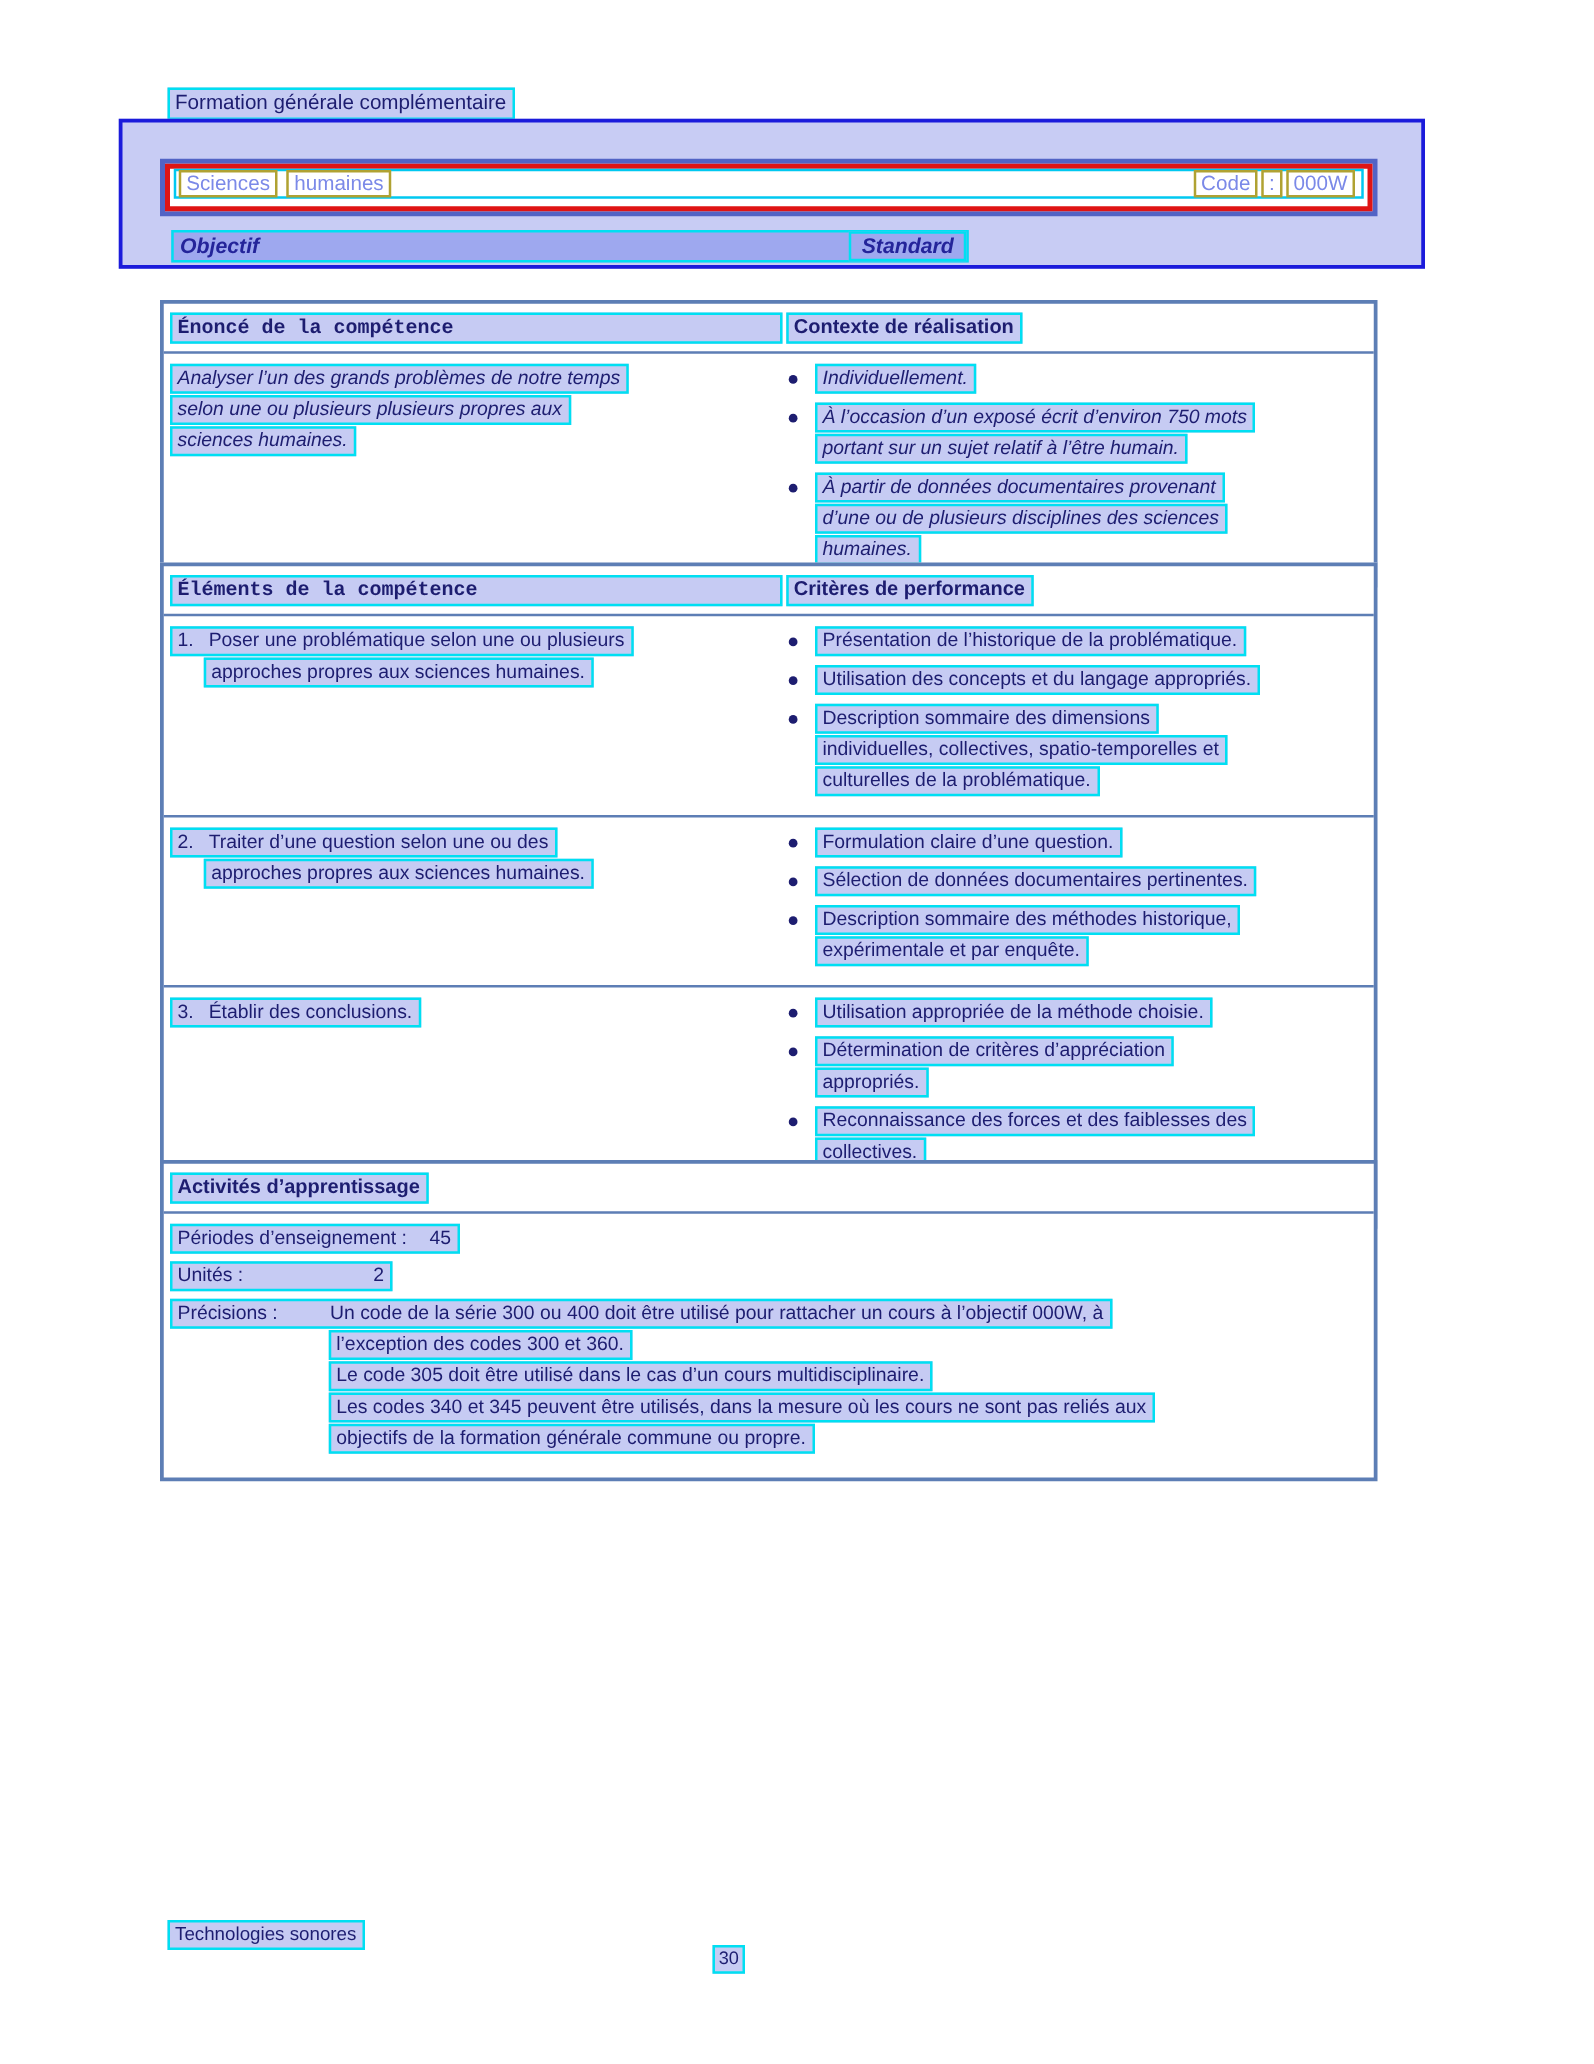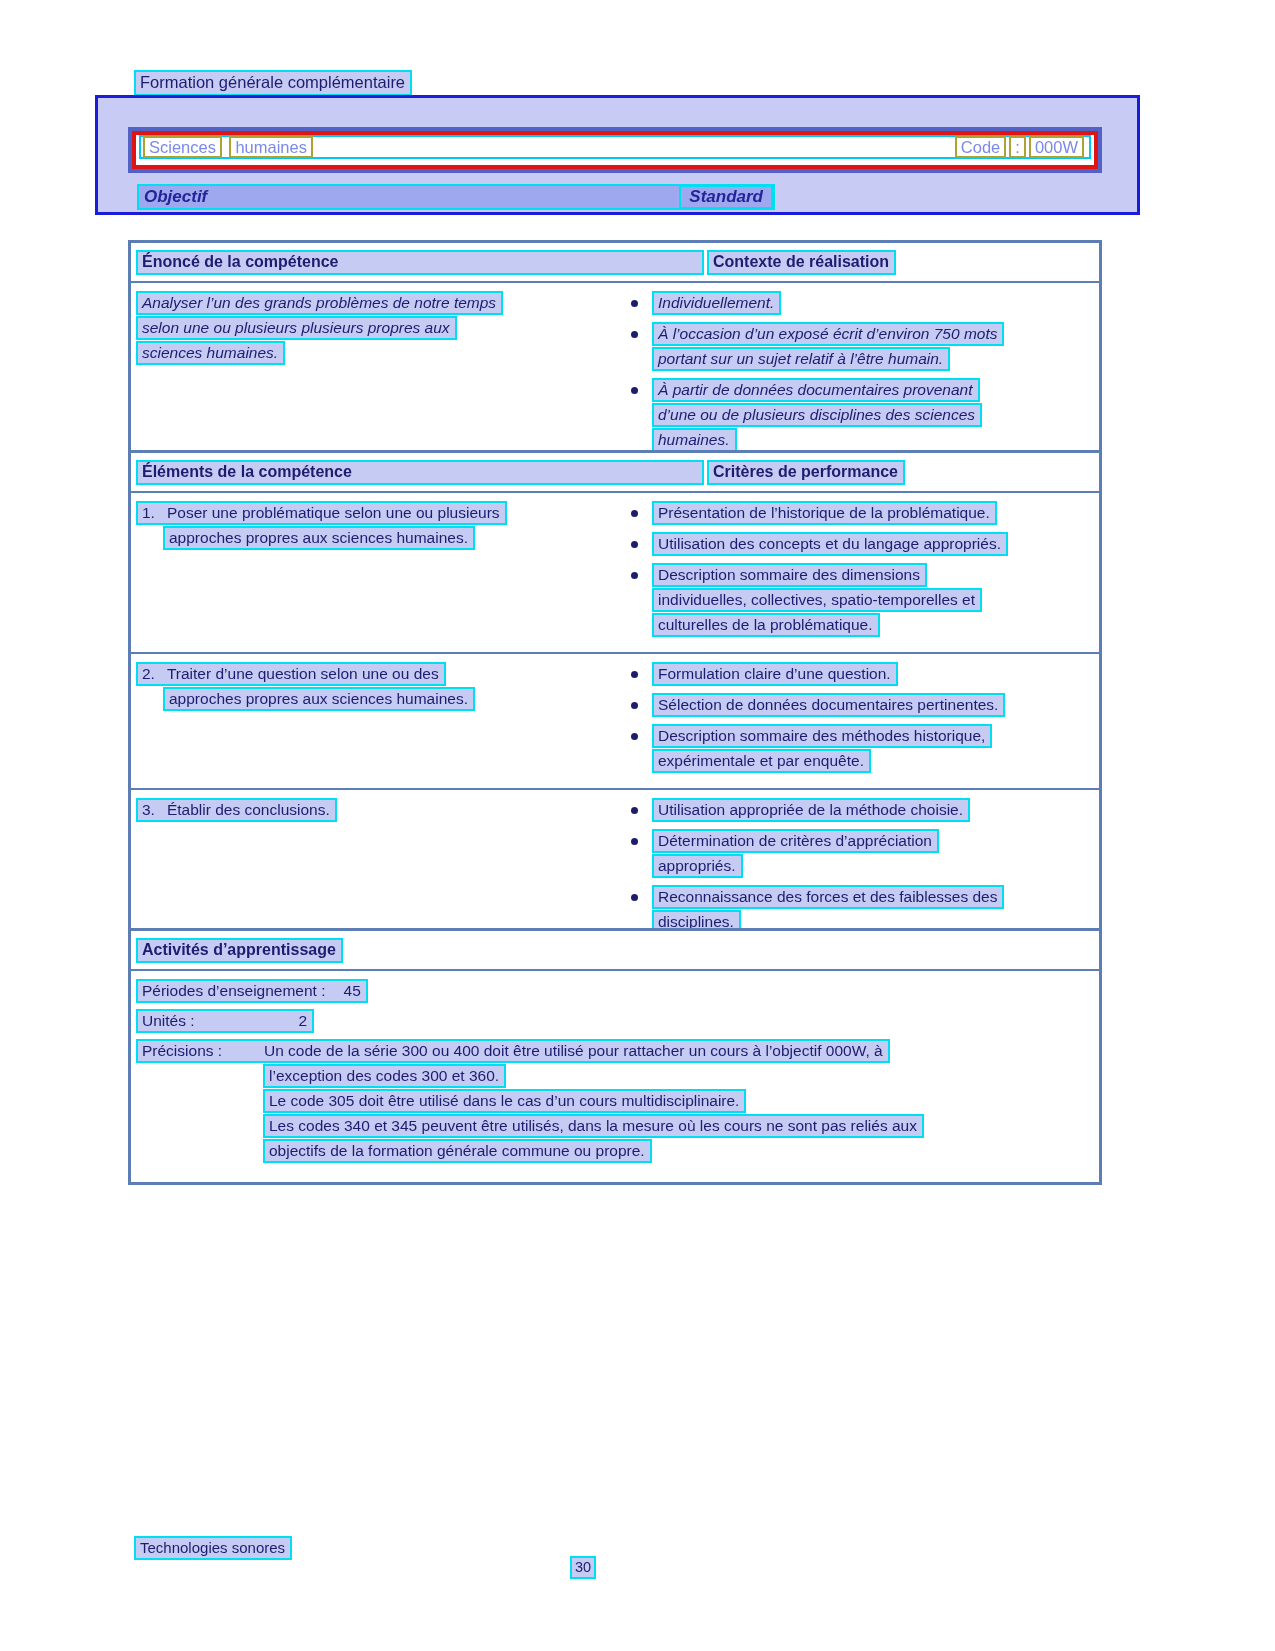--- a/index.html
+++ b/index.html
@@ -72,21 +72,21 @@
   .tbl{
     left:118px;width:974px;
     border:3px solid #5d7eb5;background:#ffffff;box-sizing:border-box;
   }
   .tbl-hdr{
     border-bottom:2px solid #5d7eb5;
     padding:7px 8px 6px 5px;
     display:flex;
   }
   .tbl-hdr .hl{font-weight:bold;font-size:16px;line-height:18px;}
-  .hdr-left-bar{width:568px;box-sizing:border-box;}
+  .hdr-left-bar{width:490px;box-sizing:border-box;font-family:Liberation Mono, monospace;}
   .hdr-right{margin-left:3px;}
   .row{display:flex;}
   .row + .row{border-top:2px solid #5d7eb5;}
   .cell-l{flex:0 0 494px;box-sizing:border-box;padding:8px 6px 8px 5px;}
   .cell-r{flex:1;box-sizing:border-box;padding:8px 8px 8px 0;}
 
   .bullet{display:flex;align-items:flex-start;margin:0 0 6px 0;}
   .dot{
     flex:none;width:7px;height:7px;border-radius:50%;
     background:#1d1d70;margin:9px 14px 0 6px;
@@ -254,21 +254,21 @@
         <span class="dot"></span>
         <div>
           <div class="ln"><span class="hl">Détermination de critères d’appréciation</span></div>
           <div class="ln"><span class="hl">appropriés.</span></div>
         </div>
       </div>
       <div class="bullet">
         <span class="dot"></span>
         <div>
           <div class="ln"><span class="hl">Reconnaissance des forces et des faiblesses des</span></div>
-          <div class="ln"><span class="hl">disciplines.</span></div>
+          <div class="ln"><span class="hl">collectives.</span></div>
         </div>
       </div>
       <div class="bullet">
         <span class="dot"></span>
         <div>
             <div class="ln"><span class="hl">Élargissement de la question analysée.</span></div>
           </div>
       </div>
     </div>
   </div>

